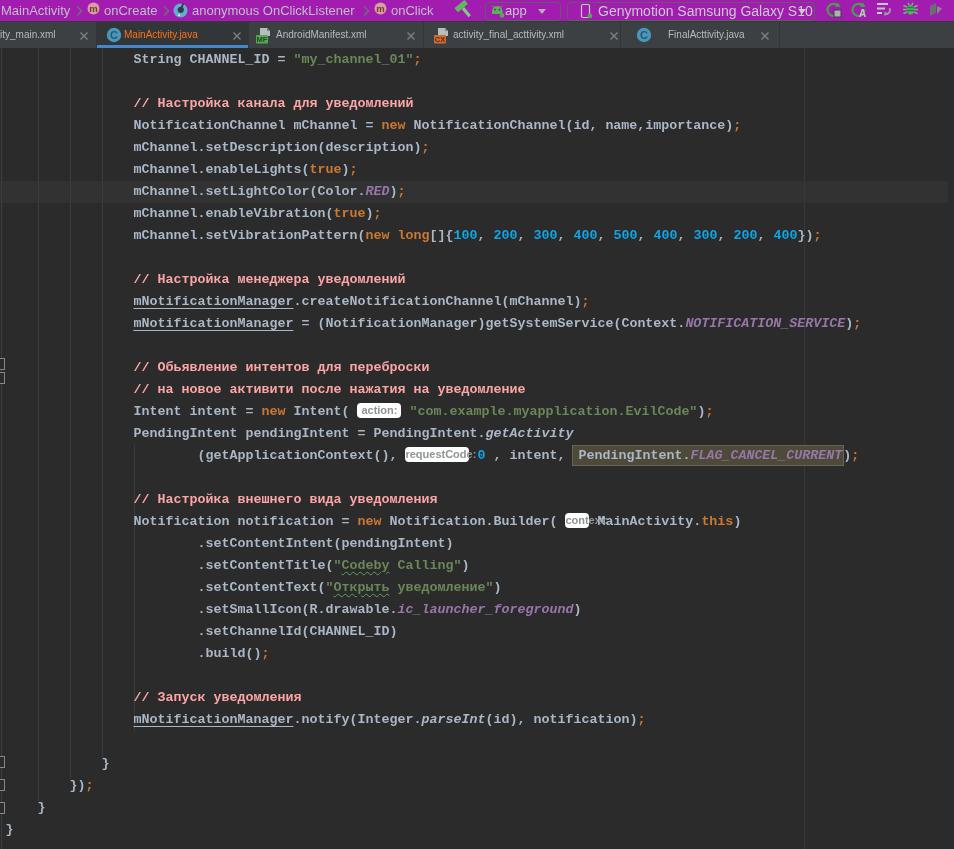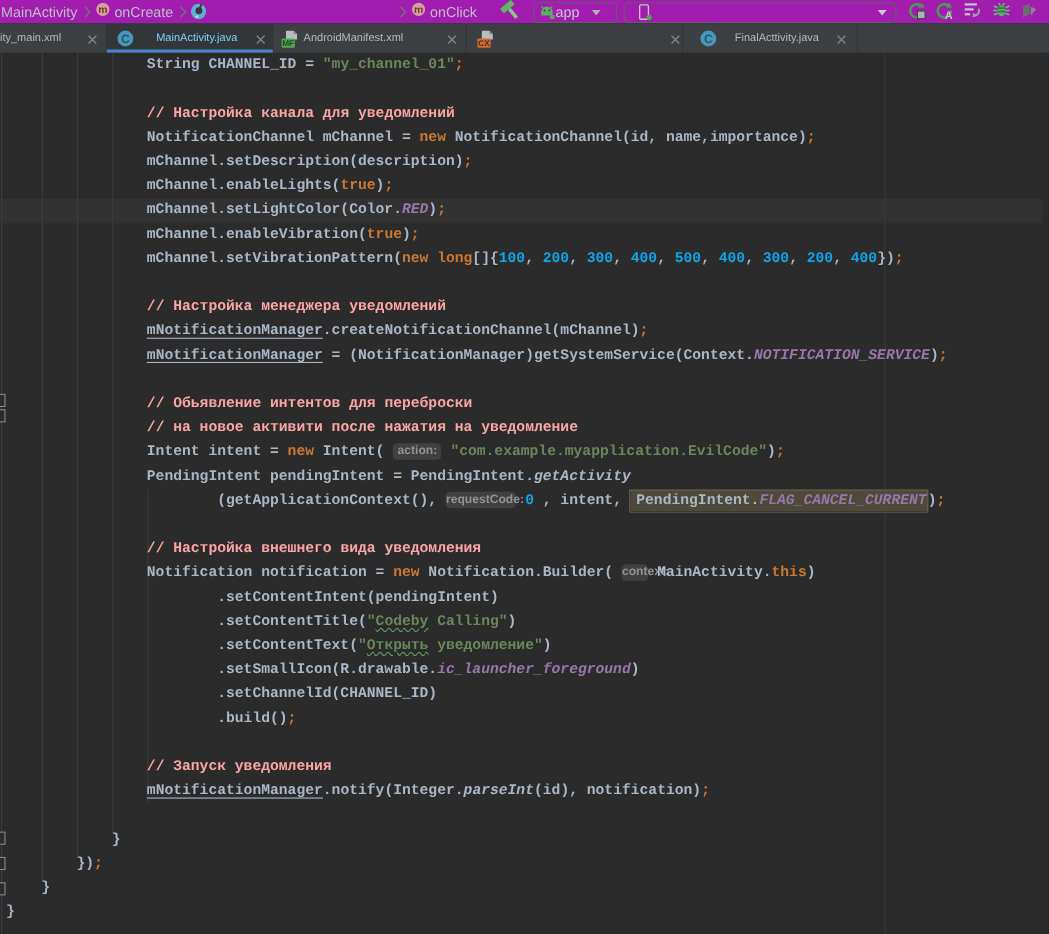--- a/index.html
+++ b/index.html
@@ -10,21 +10,21 @@
 .ic{position:absolute}
 pre{position:absolute;left:5.5px;top:49px;margin:0;font-family:"Liberation Mono",monospace;font-size:13.3333px;line-height:22px;color:#a9b7c6;font-weight:600}
 pre .k{color:#cc7832}
 pre .s{color:#6a8759}
 pre .c{color:#fca5a5}
 pre .n{color:#0ea5e9}
 pre .i{color:#9876aa;font-style:italic}
 pre .m{font-style:italic}
 pre .u{text-decoration:underline;text-underline-offset:3px}
 pre .w{color:#6a8759;text-decoration:underline wavy #5f9e60;text-decoration-thickness:1px;text-underline-offset:2px}
-.hint{display:inline-block;background:#404040;color:#8e9395;font-family:"Liberation Sans",sans-serif;font-style:normal;font-size:11px;line-height:15px;height:15px;border-radius:4px;text-align:center;vertical-align:1px}
+.hint{display:inline-block;background:#ffffff;color:#8e9395;font-family:"Liberation Sans",sans-serif;font-style:normal;font-size:11px;line-height:15px;height:15px;border-radius:4px;text-align:center;vertical-align:1px}
 .hl{background:#4e4a39;box-shadow:0 0 0 1px #6a6350}
 .guide{position:absolute;width:1px;background:#383d40}
 .fold{position:absolute;width:11px;border:1px solid #81888c;background:#2b2b2b}
 </style></head><body>
 
 <div id="topbar">
 <span class="bc" style="left:1px">MainActivity</span>
 <svg class="ic" style="left:76px;top:5px" width="7" height="12">
       <path d="M1.2 1.5 L5.6 6 L1.2 10.5" fill="none" stroke="#6d7276" stroke-width="1.4"></path>
     </svg>
@@ -35,20 +35,21 @@
 <span class="bc" style="left:104px">onCreate</span>
 <svg class="ic" style="left:163px;top:5px" width="7" height="12">
       <path d="M1.2 1.5 L5.6 6 L1.2 10.5" fill="none" stroke="#6d7276" stroke-width="1.4"></path>
     </svg>
 <svg class="ic" style="left:173px;top:3px" width="15" height="15">
       <circle cx="7.5" cy="7.5" r="7" fill="#62aed3"></circle>
       <circle cx="7.8" cy="6.8" r="3.1" fill="#343b3e"></circle>
       <rect x="6.9" y="0" width="1.8" height="4" fill="#343b3e" transform="rotate(18 7.5 7.5)"></rect>
       <path d="M4.5 12.6 L6.5 10.6 L7.3 12.9 Z" fill="#e8f2f7"></path>
     </svg>
+<span class="bc" style="left:192px">anonymous OnClickListener</span>
 <svg class="ic" style="left:363px;top:5px" width="7" height="12">
       <path d="M1.2 1.5 L5.6 6 L1.2 10.5" fill="none" stroke="#6d7276" stroke-width="1.4"></path>
     </svg>
 <svg class="ic" style="left:374px;top:2px" width="13" height="13">
       <circle cx="6.5" cy="6.5" r="6" fill="#d89da3"></circle>
       <text x="6.5" y="9.8" font-size="9.5" font-weight="bold" fill="#6d4226" text-anchor="middle" font-family="Liberation Sans">m</text>
     </svg>
 <span class="bc" style="left:391px">onClick</span>
 <svg class="ic" style="left:452px;top:0px" width="24" height="20" viewBox="0 0 24 20">
       <g transform="rotate(-40 10 7)">
@@ -65,20 +66,21 @@
       <circle cx="10.4" cy="4.6" r="0.9" fill="#3b3f42"></circle>
       <circle cx="13" cy="10.4" r="2.3" fill="#57a559"></circle>
     </svg>
 <span class="bc" style="left:505px;color:#c7cbce">app</span>
 <div class="ic" style="left:538px;top:9px;border-left:4.5px solid transparent;border-right:4.5px solid transparent;border-top:5px solid #aeb2b5"></div>
 <div class="ic" style="left:567px;top:2px;width:248px;height:19px;border:1px solid #5d6163;border-radius:4px"></div>
 <svg class="ic" style="left:579px;top:3px" width="14" height="16" viewBox="0 0 14 15">
       <rect x="2.5" y="1" width="8" height="13" rx="1.2" fill="none" stroke="#c3c7c9" stroke-width="1.2"></rect>
       <circle cx="11" cy="12.4" r="2.4" fill="#57a559"></circle>
     </svg>
+<span class="bc" style="left:598px;color:#c7cbce;font-size:14px">Genymotion Samsung Galaxy S10</span>
 <div class="ic" style="left:798px;top:9px;border-left:4.5px solid transparent;border-right:4.5px solid transparent;border-top:5px solid #c9cdd0"></div>
 <svg class="ic" style="left:825px;top:1px" width="17" height="17" viewBox="0 0 17 17">
       <path d="M13.5 5.5 A6 6 0 1 0 14.5 8.5" fill="none" stroke="#4d9b50" stroke-width="2.2"></path>
       <path d="M9.5 5.8 L15.8 5.8 L12.6 1.4 Z" fill="#4d9b50"></path>
       <rect x="9" y="9" width="7" height="7" fill="#aeb2b5" stroke="#3b3f42" stroke-width="1"></rect>
     </svg>
 <svg class="ic" style="left:850px;top:1px" width="17" height="17" viewBox="0 0 17 17">
       <path d="M13.5 5.5 A6 6 0 1 0 14.5 8.5" fill="none" stroke="#4d9b50" stroke-width="2.2"></path>
       <path d="M9.5 5.8 L15.8 5.8 L12.6 1.4 Z" fill="#4d9b50"></path>
       <text x="12.5" y="16" font-size="10" font-weight="bold" fill="#c3c7c9" text-anchor="middle" font-family="Liberation Sans">A</text>
@@ -120,40 +122,41 @@
 <div style="position:absolute;left:97px;top:0;width:151px;height:26px;background:#323639"></div>
 <div style="position:absolute;left:97px;top:23px;width:151px;height:3px;background:#4786c8"></div>
 <span class="tabtxt" style="left:0px">ity_main.xml</span>
 <svg class="ic" style="left:79px;top:9px" width="10" height="10">
       <path d="M1.5 1.5 L8.5 8.5 M8.5 1.5 L1.5 8.5" stroke="#7d8184" stroke-width="1.4"></path>
     </svg>
 <svg class="ic" style="left:106px;top:5px" width="16" height="16">
       <circle cx="8" cy="8" r="7.2" fill="#4a97ba"></circle>
       <text x="8" y="12.2" font-size="11" font-weight="bold" fill="#205a74" text-anchor="middle" font-family="Liberation Sans">C</text>
     </svg>
-<span class="tabtxt" style="left:142px;color:#7dd3fc">MainActivity.java</span>
+<span class="tabtxt" style="left:124px;color:#f97316">MainActivity.java</span>
 <svg class="ic" style="left:232px;top:9px" width="10" height="10">
       <path d="M1.5 1.5 L8.5 8.5 M8.5 1.5 L1.5 8.5" stroke="#7d8184" stroke-width="1.4"></path>
     </svg>
 <svg class="ic" style="left:255px;top:5px" width="17" height="17">
       <path d="M5 1 L12 1 L15 4 L15 9 L5 9 Z" fill="#b9bdbf"></path>
       <path d="M12 1 L12 4 L15 4 Z" fill="#7d8184"></path>
       <rect x="1" y="8" width="12" height="8.5" rx="1" fill="#57a559"></rect>
       <text x="7" y="15" font-size="7.5" font-weight="bold" fill="#1c4d1e" text-anchor="middle" font-family="Liberation Sans">MF</text>
     </svg>
 <span class="tabtxt" style="left:276px">AndroidManifest.xml</span>
 <svg class="ic" style="left:406px;top:9px" width="10" height="10">
       <path d="M1.5 1.5 L8.5 8.5 M8.5 1.5 L1.5 8.5" stroke="#7d8184" stroke-width="1.4"></path>
     </svg>
 <svg class="ic" style="left:433px;top:5px" width="17" height="17">
       <path d="M5 1 L12 1 L15 4 L15 9 L5 9 Z" fill="#b9bdbf"></path>
       <path d="M12 1 L12 4 L15 4 Z" fill="#7d8184"></path>
       <rect x="1" y="8" width="12" height="8.5" rx="1" fill="#ce6c35"></rect>
       <text x="7" y="15" font-size="7.5" font-weight="bold" fill="#5a2d10" text-anchor="middle" font-family="Liberation Sans">CX</text>
     </svg>
+<span class="tabtxt" style="left:453px">activity_final_acttivity.xml</span>
 <svg class="ic" style="left:609px;top:9px" width="10" height="10">
       <path d="M1.5 1.5 L8.5 8.5 M8.5 1.5 L1.5 8.5" stroke="#7d8184" stroke-width="1.4"></path>
     </svg>
 <svg class="ic" style="left:636px;top:5px" width="16" height="16">
       <circle cx="8" cy="8" r="7.2" fill="#4a97ba"></circle>
       <text x="8" y="12.2" font-size="11" font-weight="bold" fill="#205a74" text-anchor="middle" font-family="Liberation Sans">C</text>
     </svg>
 <span class="tabtxt" style="left:668px">FinalActtivity.java</span>
 <svg class="ic" style="left:760px;top:9px" width="10" height="10">
       <path d="M1.5 1.5 L8.5 8.5 M8.5 1.5 L1.5 8.5" stroke="#7d8184" stroke-width="1.4"></path>

